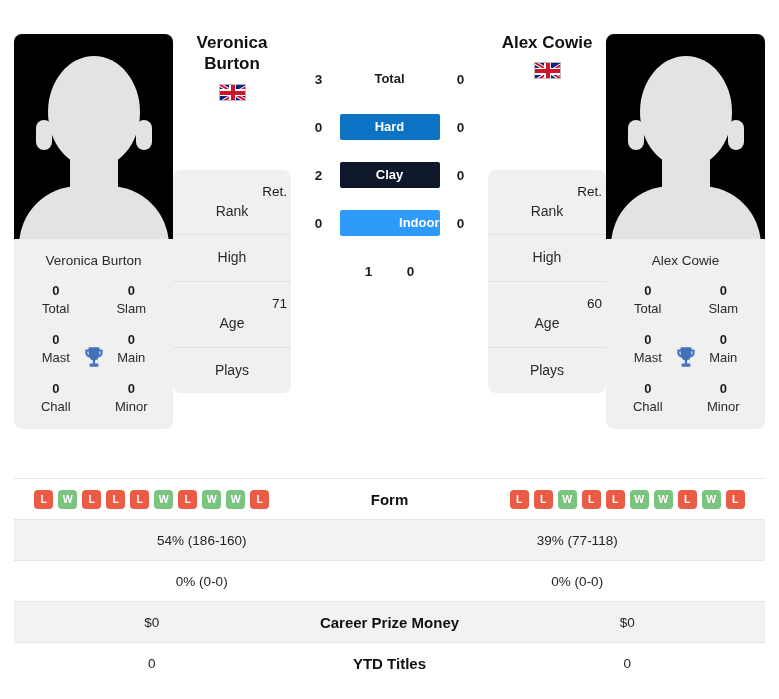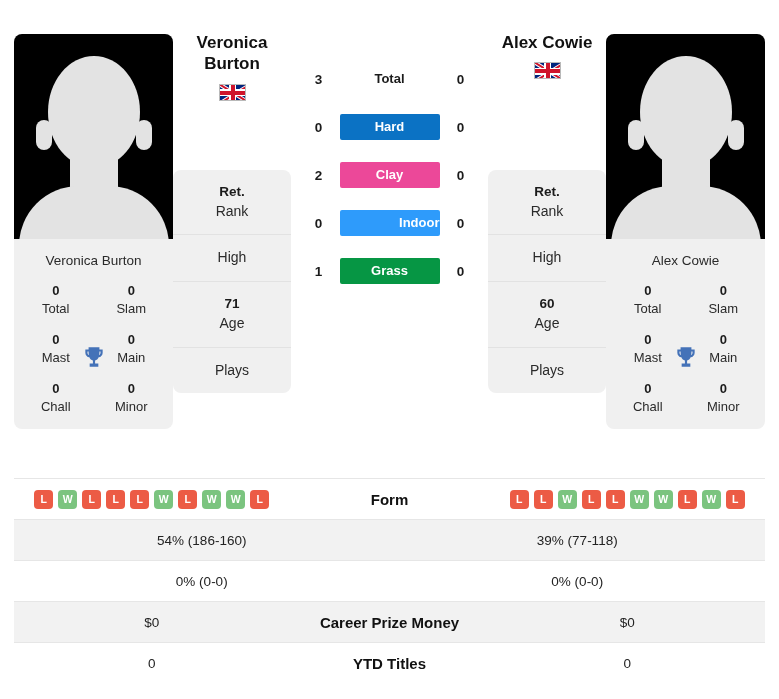--- a/index.html
+++ b/index.html
@@ -80,21 +80,21 @@
     border-radius: 8px;
     margin-top: 160px;
     overflow: hidden;
   }
   .info-row {
     text-align: center;
     padding: 13px 4px;
     border-bottom: 1px solid #e2e2e2;
   }
   .info-row:last-child { border-bottom: none; }
-  .info-num { font-size: 13.5px; font-weight: bold; line-height: 1.4; }
+  .info-num { font-size: 13.5px; font-weight: normal; line-height: 1.4; text-align: right; }
   .info-lbl { font-size: 14px; color: #2a2a2a; line-height: 1.4; }
 
   
   .name-block {
     width: 118px; flex: 0 0 118px;
     position: absolute;
     text-align: center;
   }
   .col-left-wrap, .col-right-wrap { position: relative; }
   .player-name {
@@ -258,31 +258,30 @@
         <div class="surf-chip plain">Total</div>
         <div class="surf-score">0</div>
       </div>
       <div class="surface-row">
         <div class="surf-score">0</div>
         <div class="surf-chip" style="background:#0b72c4;color:#fff;">Hard</div>
         <div class="surf-score">0</div>
       </div>
       <div class="surface-row">
         <div class="surf-score">2</div>
-        <div class="surf-chip" style="background:#ec4899;color:#fff;">Clay</div>
+        <div class="surf-chip" style="background:#0f172a;color:#fff;">Clay</div>
         <div class="surf-score">0</div>
       </div>
       <div class="surface-row">
         <div class="surf-score">0</div>
         <div class="surf-chip" style="background:#2e9bfb;color:#fff;text-align:right;">Indoor</div>
         <div class="surf-score">0</div>
       </div>
       <div class="surface-row">
         <div class="surf-score">1</div>
-        <div class="surf-chip" style="background:#069644;color:#fff;">Grass</div>
         <div class="surf-score">0</div>
       </div>
     </div>
 
     <div class="col-right-wrap">
       <div class="name-block">
         <div class="player-name">Alex Cowie</div>
         <span class="flag">
           <span class="fbg"></span><span class="dw1"></span><span class="dw2"></span>
           <span class="dr1"></span><span class="dr2"></span>

